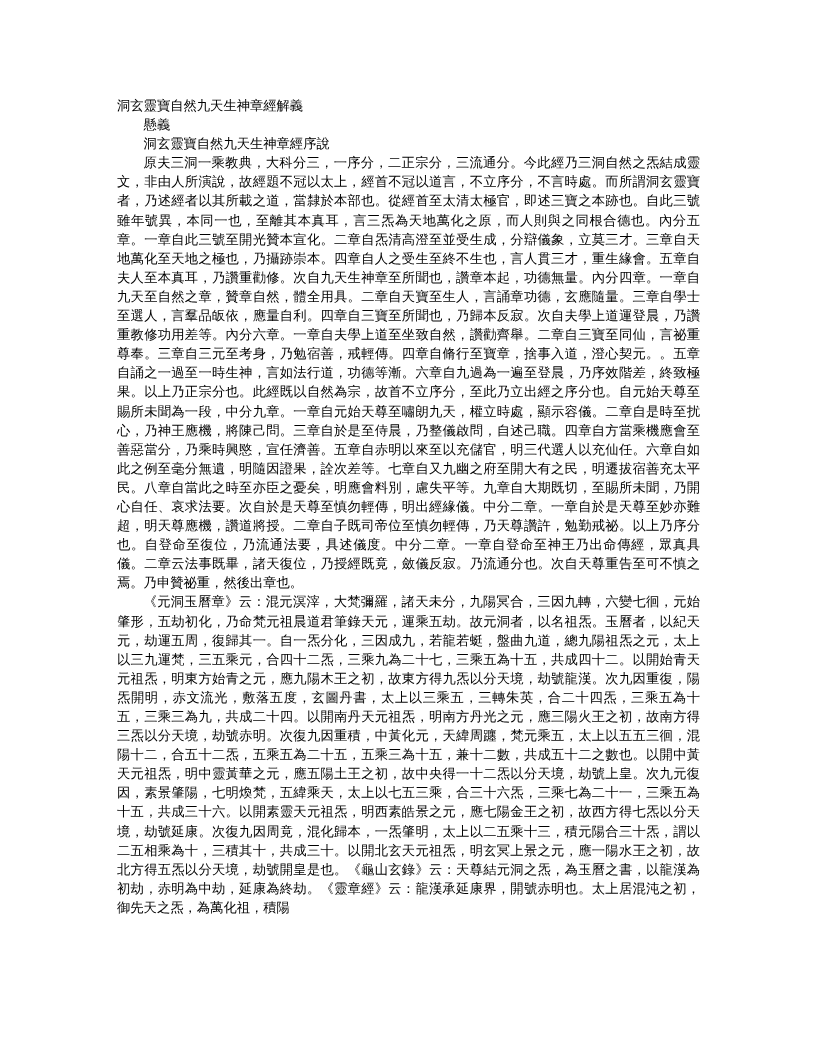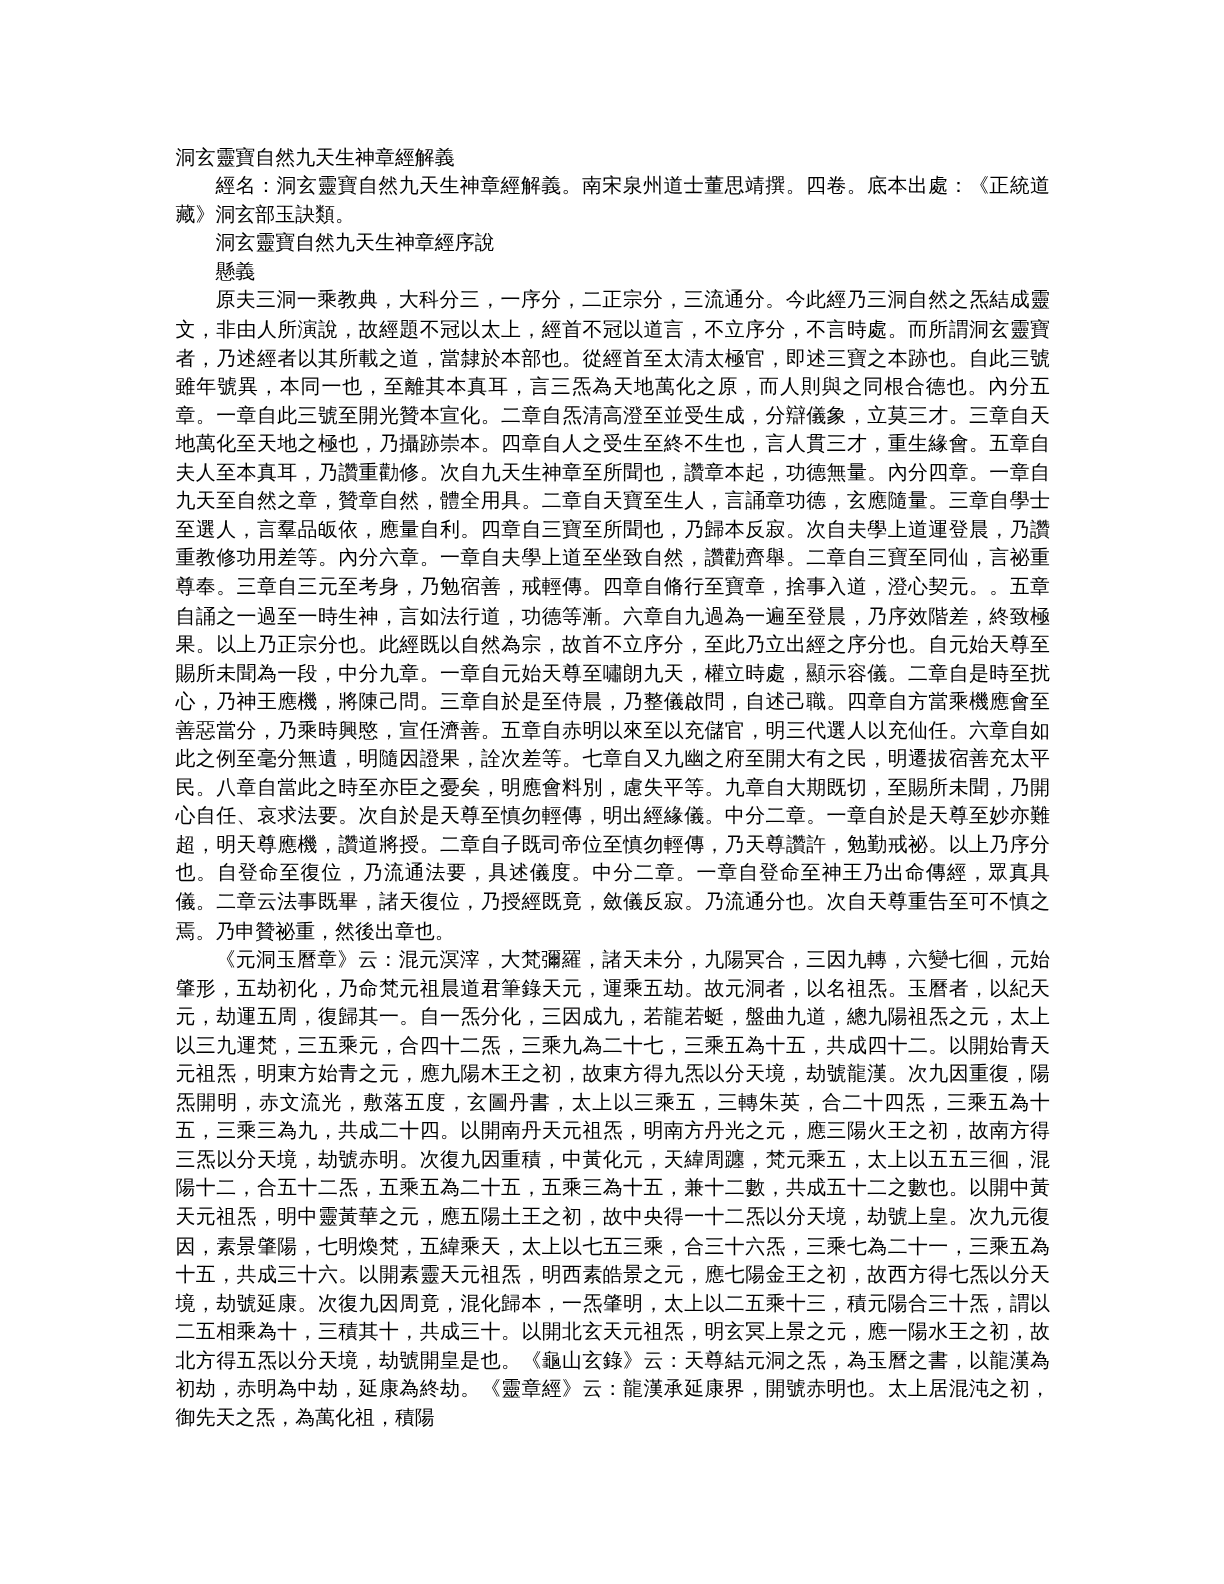--- a/index.html
+++ b/index.html
@@ -47,25 +47,24 @@
   }
 </style>
 </head>
 <body>
 
 <div class="page">
   <div class="doc-body">
 
     <p class="title-line">洞玄靈寶自然九天生神章經解義</p>
 
-    <p class="para">經名：洞玄靈寶自然九天生神章經解義。南宋泉州道士董思靖撰。四卷。底本出處：《正統道藏》洞玄部玉訣類。</p>
+
+    <p class="heading-line">懸義</p>
 
     <p class="heading-line">洞玄靈寶自然九天生神章經序說</p>
-
-    <p class="heading-line">懸義</p>
 
     <p class="para">原夫三洞一乘教典，大科分三，一序分，二正宗分，三流通分。今此經乃三洞自然之炁結成靈文，非由人所演說，故經題不冠以太上，經首不冠以道言，不立序分，不言時處。而所謂洞玄靈寶者，乃述經者以其所載之道，當隸於本部也。從經首至太清太極官，即述三寶之本跡也。自此三號雖年號異，本同一也，至離其本真耳，言三炁為天地萬化之原，而人則與之同根合德也。內分五章。一章自此三號至開光贊本宣化。二章自炁清高澄至並受生成，分辯儀象，立莫三才。三章自天地萬化至天地之極也，乃攝跡崇本。四章自人之受生至終不生也，言人貫三才，重生緣會。五章自夫人至本真耳，乃讚重勸修。次自九天生神章至所聞也，讚章本起，功德無量。內分四章。一章自九天至自然之章，贊章自然，體全用具。二章自天寶至生人，言誦章功德，玄應隨量。三章自學士至選人，言羣品皈依，應量自利。四章自三寶至所聞也，乃歸本反寂。次自夫學上道運登晨，乃讚重教修功用差等。內分六章。一章自夫學上道至坐致自然，讚勸齊舉。二章自三寶至同仙，言祕重尊奉。三章自三元至考身，乃勉宿善，戒輕傳。四章自脩行至寶章，捨事入道，澄心契元。。五章自誦之一過至一時生神，言如法行道，功德等漸。六章自九過為一遍至登晨，乃序效階差，終致極果。以上乃正宗分也。此經既以自然為宗，故首不立序分，至此乃立出經之序分也。自元始天尊至賜所未聞為一段，中分九章。一章自元始天尊至嘯朗九天，權立時處，顯示容儀。二章自是時至扰心，乃神王應機，將陳己問。三章自於是至侍晨，乃整儀啟問，自述己職。四章自方當乘機應會至善惡當分，乃乘時興愍，宣任濟善。五章自赤明以來至以充儲官，明三代選人以充仙任。六章自如此之例至毫分無遺，明隨因證果，詮次差等。七章自又九幽之府至開大有之民，明遷拔宿善充太平民。八章自當此之時至亦臣之憂矣，明應會料別，慮失平等。九章自大期既切，至賜所未聞，乃開心自任、哀求法要。次自於是天尊至慎勿輕傳，明出經緣儀。中分二章。一章自於是天尊至妙亦難超，明天尊應機，讚道將授。二章自子既司帝位至慎勿輕傳，乃天尊讚許，勉勤戒祕。以上乃序分也。自登命至復位，乃流通法要，具述儀度。中分二章。一章自登命至神王乃出命傳經，眾真具儀。二章云法事既畢，諸天復位，乃授經既竟，斂儀反寂。乃流通分也。次自天尊重告至可不慎之焉。乃申贊祕重，然後出章也。</p>
 
 
     <p class="para">《元洞玉曆章》云：混元溟滓，大梵彌羅，諸天未分，九陽冥合，三因九轉，六變七徊，元始肇形，五劫初化，乃命梵元祖晨道君筆錄天元，運乘五劫。故元洞者，以名祖炁。玉曆者，以紀天元，劫運五周，復歸其一。自一炁分化，三因成九，若龍若蜓，盤曲九道，總九陽祖炁之元，太上以三九運梵，三五乘元，合四十二炁，三乘九為二十七，三乘五為十五，共成四十二。以開始青天元祖炁，明東方始青之元，應九陽木王之初，故東方得九炁以分天境，劫號龍漢。次九因重復，陽炁開明，赤文流光，敷落五度，玄圖丹書，太上以三乘五，三轉朱英，合二十四炁，三乘五為十五，三乘三為九，共成二十四。以開南丹天元祖炁，明南方丹光之元，應三陽火王之初，故南方得三炁以分天境，劫號赤明。次復九因重積，中黃化元，天緯周躔，梵元乘五，太上以五五三徊，混陽十二，合五十二炁，五乘五為二十五，五乘三為十五，兼十二數，共成五十二之數也。以開中黃天元祖炁，明中靈黃華之元，應五陽土王之初，故中央得一十二炁以分天境，劫號上皇。次九元復因，素景肇陽，七明煥梵，五緯乘天，太上以七五三乘，合三十六炁，三乘七為二十一，三乘五為十五，共成三十六。以開素靈天元祖炁，明西素皓景之元，應七陽金王之初，故西方得七炁以分天境，劫號延康。次復九因周竟，混化歸本，一炁肇明，太上以二五乘十三，積元陽合三十炁，謂以二五相乘為十，三積其十，共成三十。以開北玄天元祖炁，明玄冥上景之元，應一陽水王之初，故北方得五炁以分天境，劫號開皇是也。《龜山玄錄》云：天尊結元洞之炁，為玉曆之書，以龍漢為初劫，赤明為中劫，延康為終劫。《靈章經》云：龍漢承延康界，開號赤明也。太上居混沌之初，御先天之炁，為萬化祖，積陽</p>
 
   </div>
 </div>
 
 </body></html>

